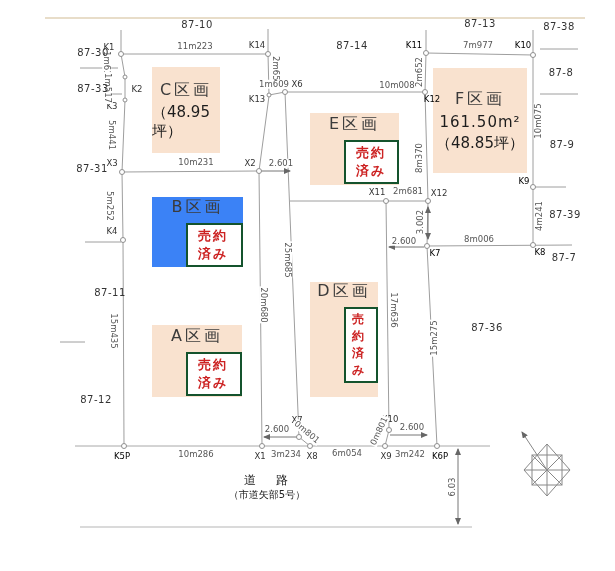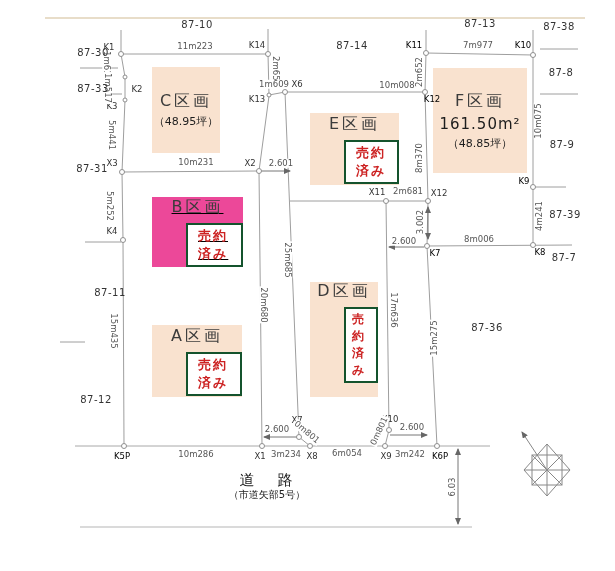--- a/index.html
+++ b/index.html
@@ -10,24 +10,24 @@
   #linework{position:absolute;left:0;top:0;}
   #scanline{position:absolute;left:45px;top:17px;width:540px;height:2px;background:#e8ddc9;}
   .lbl{position:absolute;transform:translate(-50%,-50%);white-space:nowrap;line-height:1;}
   .pt{font-size:8.5px;color:#333;}
   .pt.bold{font-weight:normal;color:#000;}
   .dim{font-size:8.5px;color:#555;background:#fff;padding:0 1px;}
   .lot{font-size:10px;color:#333;letter-spacing:0.5px;}
   .plot{position:absolute;display:flex;flex-direction:column;align-items:center;justify-content:center;gap:5px;}
   .plot-label{font-size:16px;color:#3b3b3b;letter-spacing:3px;}
   .area{font-size:15px;color:#1d1d1d;letter-spacing:1px;}
-  .tsubo{font-size:11px;color:#1d1d1d;}
+  .tsubo{font-size:15px;color:#1d1d1d;}
   .sold{background:#fff;border:2px solid #14532d;font-weight:bold;font-size:13px;padding:2px 10px;letter-spacing:2px;margin-left:34px;}
   .roadlbl{position:absolute;transform:translate(-50%,-50%);white-space:nowrap;color:#222;}
-  #road-name{font-size:15px;letter-spacing:4px;}
+  #road-name{font-size:12px;letter-spacing:4px;}
   #road-sub{font-size:10px;}
 </style>
 </head>
 <body>
 
 <div id="canvas">
 
   <div id="scanline"></div>
 
   <svg id="linework" width="615" height="571" viewBox="0 0 615 571">
@@ -124,21 +124,21 @@
       <line x1="562" y1="455" x2="532" y2="485"></line>
       <line x1="522" y1="432" x2="547" y2="470" marker-start="url(#ahs)"></line>
     </g>
   </svg>
 
   <div class="plot" style="left:152px;top:67px;width:68px;height:86px;background:#f9e2cf;gap:2px;">
     <div class="plot-label">C区画</div>
     <div class="tsubo">（48.95坪）</div>
   </div>
 
-  <div class="plot" style="left:152px;top:197px;width:91px;height:70px;background:#ec4899;text-decoration:underline;">
+  <div class="plot" style="left:152px;top:197px;width:91px;height:70px;background:#3b82f6;">
     <div class="plot-label">B区画</div>
     <div class="sold" style="color:#cc2222;">売約済み</div>
   </div>
 
   <div class="plot" style="left:152px;top:325px;width:90px;height:72px;background:#f9e2cf;">
     <div class="plot-label">A区画</div>
     <div class="sold" style="color:#cc2222;">売約済み</div>
   </div>
 
   <div class="plot" style="left:310px;top:113px;width:89px;height:72px;background:#f9e2cf;">

